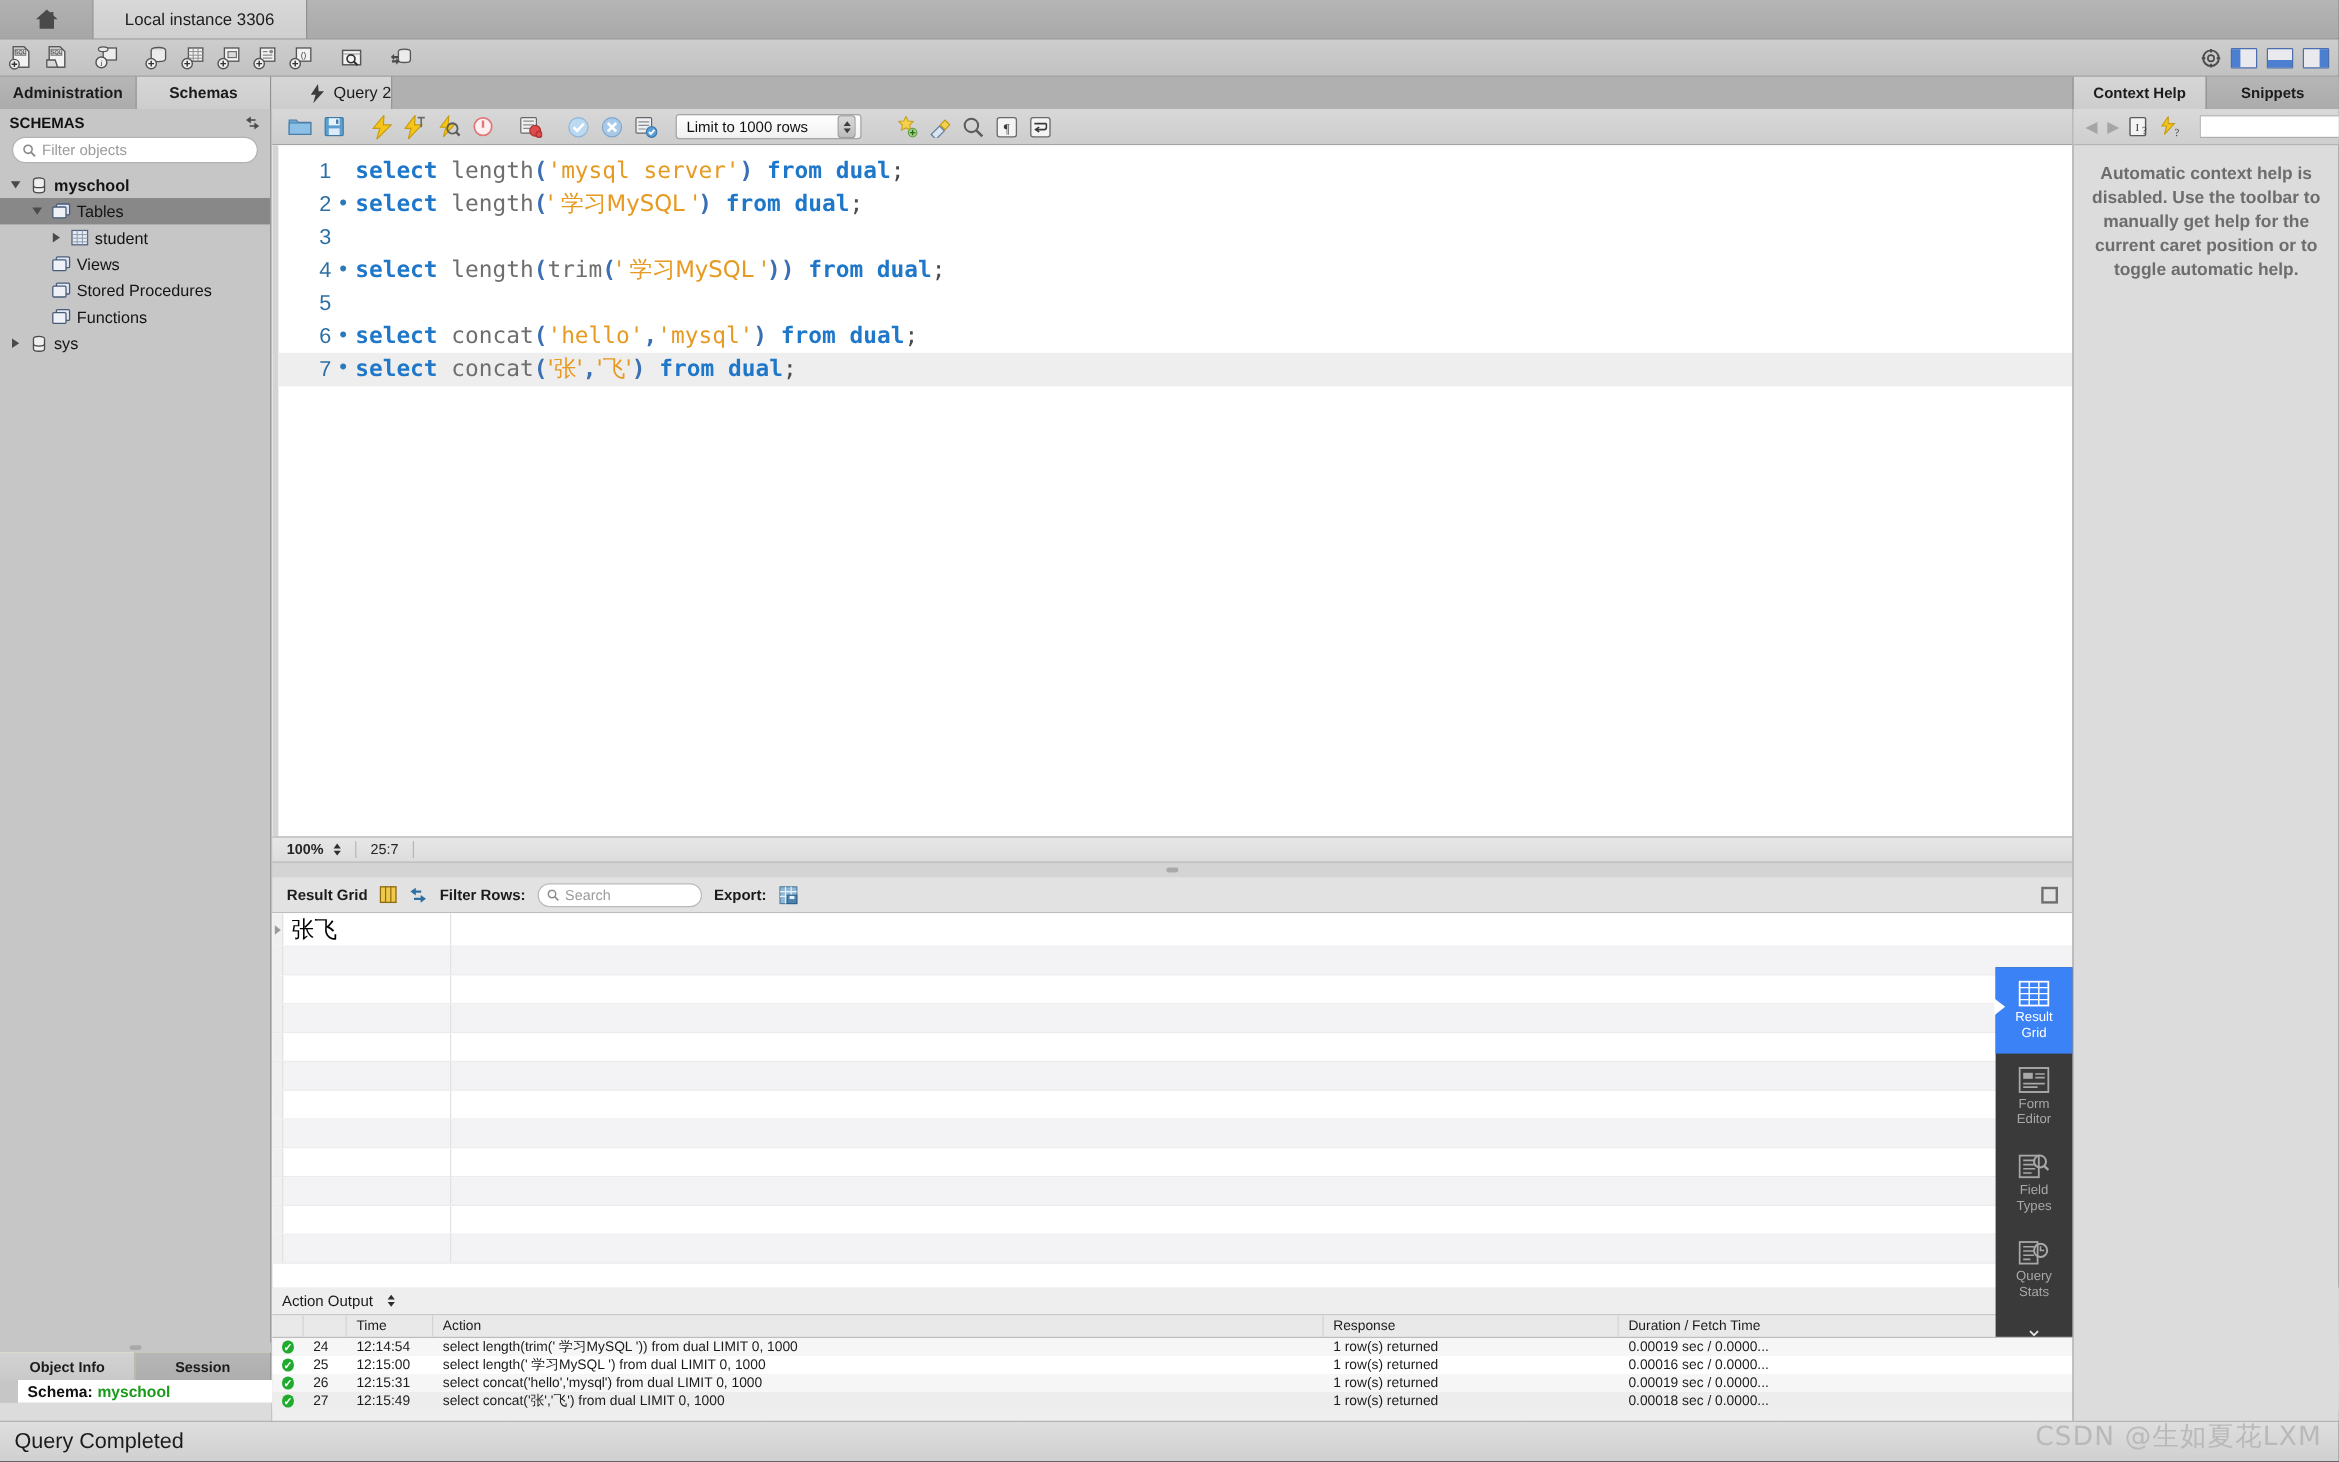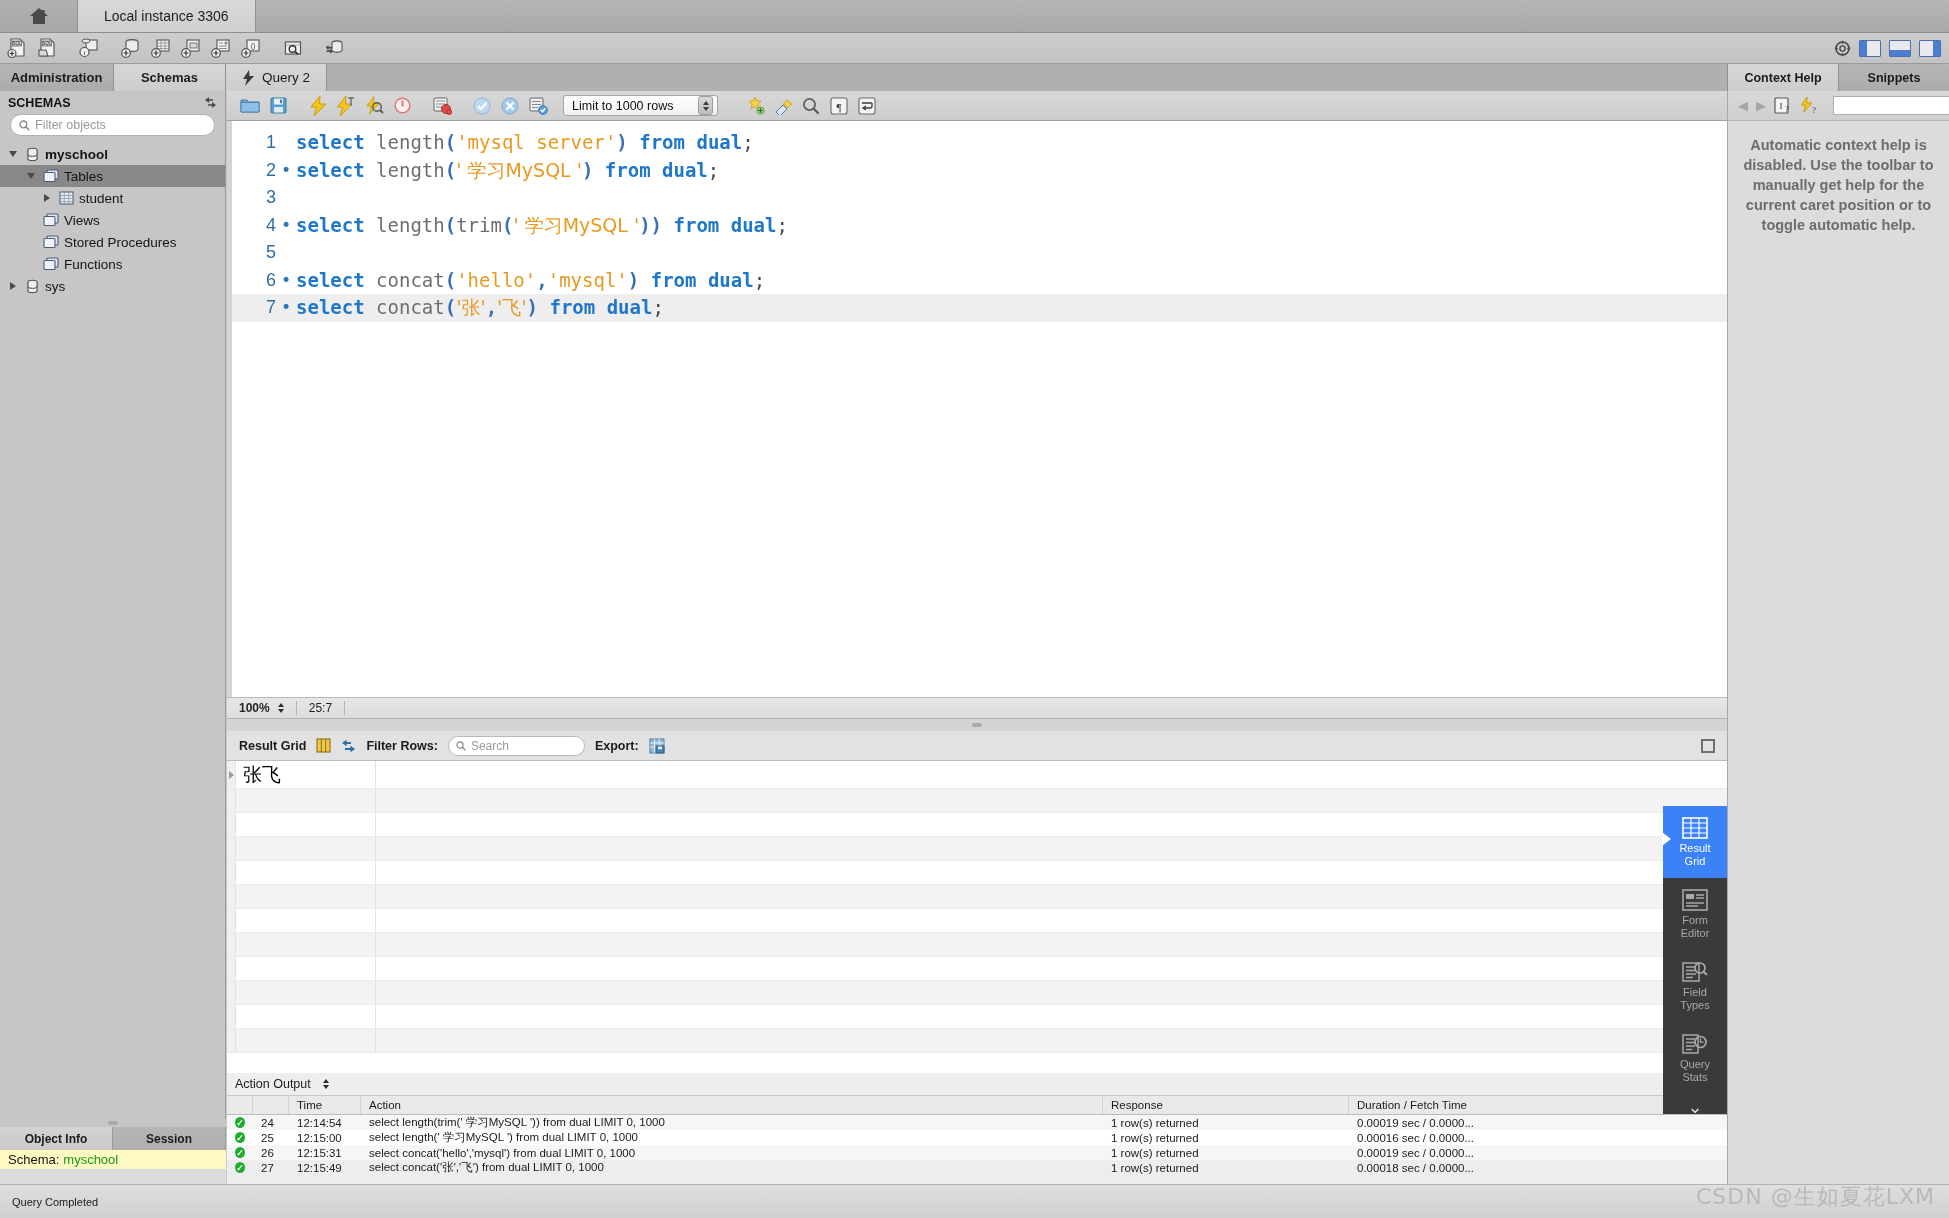--- a/index.html
+++ b/index.html
@@ -69,21 +69,21 @@
     background: #b0b0b0; display: flex; align-items: stretch;
   }
   .sec-tab {
     display: flex; align-items: center; justify-content: center; gap: 7px;
     font-size: 13px; font-weight: bold; color: #1b1b1b;
     border-right: 1px solid #909090;
     background: linear-gradient(#b6b6b6,#ababab);
   }
   .sec-tab.w-admin { width: 114px; }
   .sec-tab.w-schemas { width: 112px; background: linear-gradient(#d6d6d6,#cdcdcd); }
-  .sec-tab.w-query { width: 101px; background: linear-gradient(#d6d6d6,#cdcdcd); font-weight: normal; font-size: 13.5px; }
+  .sec-tab.w-query { width: 101px; background: linear-gradient(#d6d6d6,#cdcdcd); font-weight: normal; font-size: 13.5px; justify-content: flex-end; }
   .sec-tab.filler { flex: 1; background: #b0b0b0; border-right: none; }
   .right-tabs {
     position: absolute; right: 0; top: 64px; height: 27px;
     display: flex; align-items: stretch;
   }
   .rt-tab {
     width: 111px; display:flex; align-items:center; justify-content:center;
     font-size: 12.5px; font-weight: bold; color: #1b1b1b;
     border-left: 1px solid #909090;
     background: linear-gradient(#b6b6b6,#ababab);
@@ -122,24 +122,24 @@
     display: flex; background: #fef9c3; margin-top: 29px;
   }
   .oi-tab {
     flex: 1; display:flex; align-items:center; justify-content:center;
     font-size: 12px; font-weight: bold; color: #1b1b1b;
     border-right: 1px solid #9a9a9a;
     background: linear-gradient(#d3d3d3,#c9c9c9);
   }
   .oi-tab.inactive { background: linear-gradient(#b6b6b6,#aeaeae); }
   .schema-line {
-    position: absolute; left: 0; bottom: 13px; width: 226px; height: 19px;
+    position: absolute; left: 15px; bottom: 13px; width: 226px; height: 19px;
     display: flex; align-items: center; padding-left: 8px;
-    font-size: 13px; font-weight: normal; color: #111;
-    background: #fef9c3;
+    font-size: 13px; font-weight: bold; color: #111;
+    background: #ffffff;
   }
   .schema-line .green { color: #199a19; margin-left: 4px; }
   .objinfo-spacer {
     position: absolute; left:0; bottom:0; width:226px; height:13px; background:#dcdcdc;
   }
   .sb-splitter {
     position: absolute; left: 0; bottom: 57px; width: 226px; height: 8px;
     background: #c6c6c6; display:flex; align-items:center; justify-content:center;
   }
   .sb-splitter .grip { width: 10px; height: 4px; border-radius: 3px; background: #a9a9a9; }
@@ -332,21 +332,21 @@
     background: #1fac2e; color: #fff; font-size: 9px; font-weight: bold;
     display:flex; align-items:center; justify-content:center;
   }
 
   
   .statusbar {
     position: absolute; left: 0; bottom: 0; width: 1949px; height: 34px;
     background: linear-gradient(#dedede,#d0d0d0);
     border-top: 1px solid #b3b3b3;
     display: flex; align-items: center; padding-left: 12px;
-    font-size: 11px; color: #1b1b1b;
+    font-size: 18px; color: #1b1b1b;
   }
   .watermark {
     position: absolute; right: 14px; bottom: 6px;
     font-size: 22px; color: #b9b9b9;
     font-family: "DejaVu Sans", sans-serif;
     letter-spacing: 1px;
   }
 
   
   .ctx-panel {

